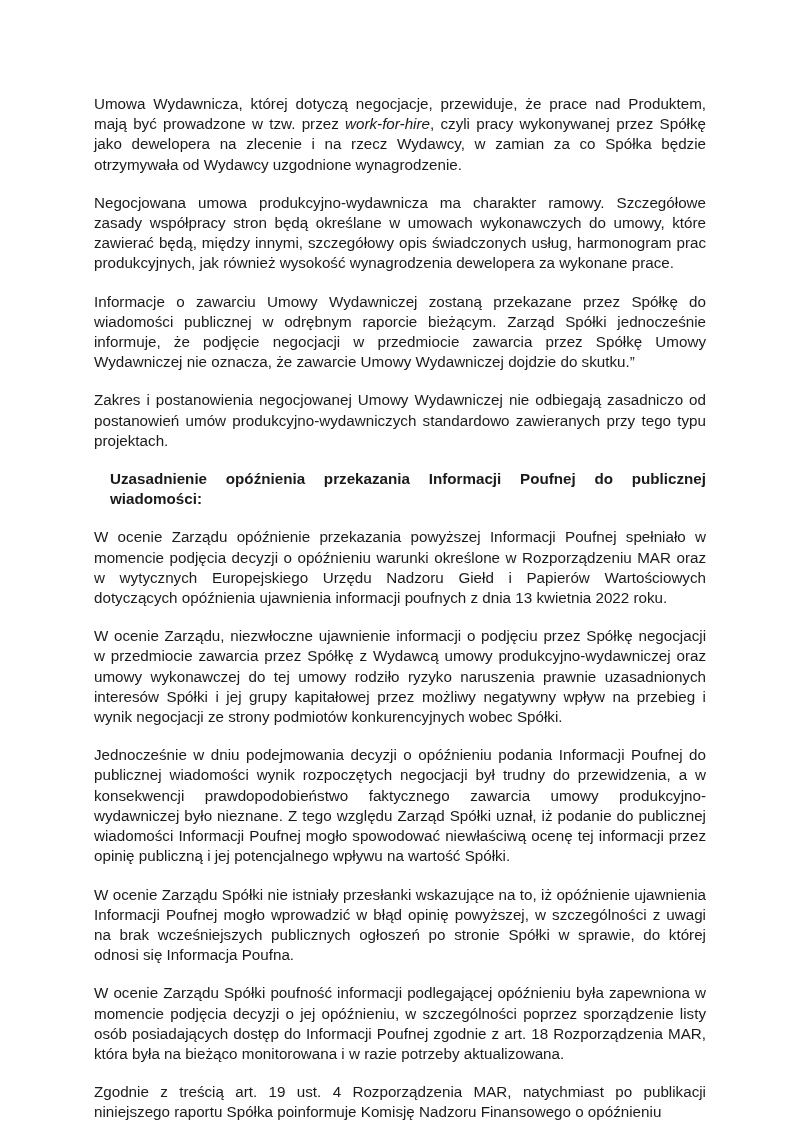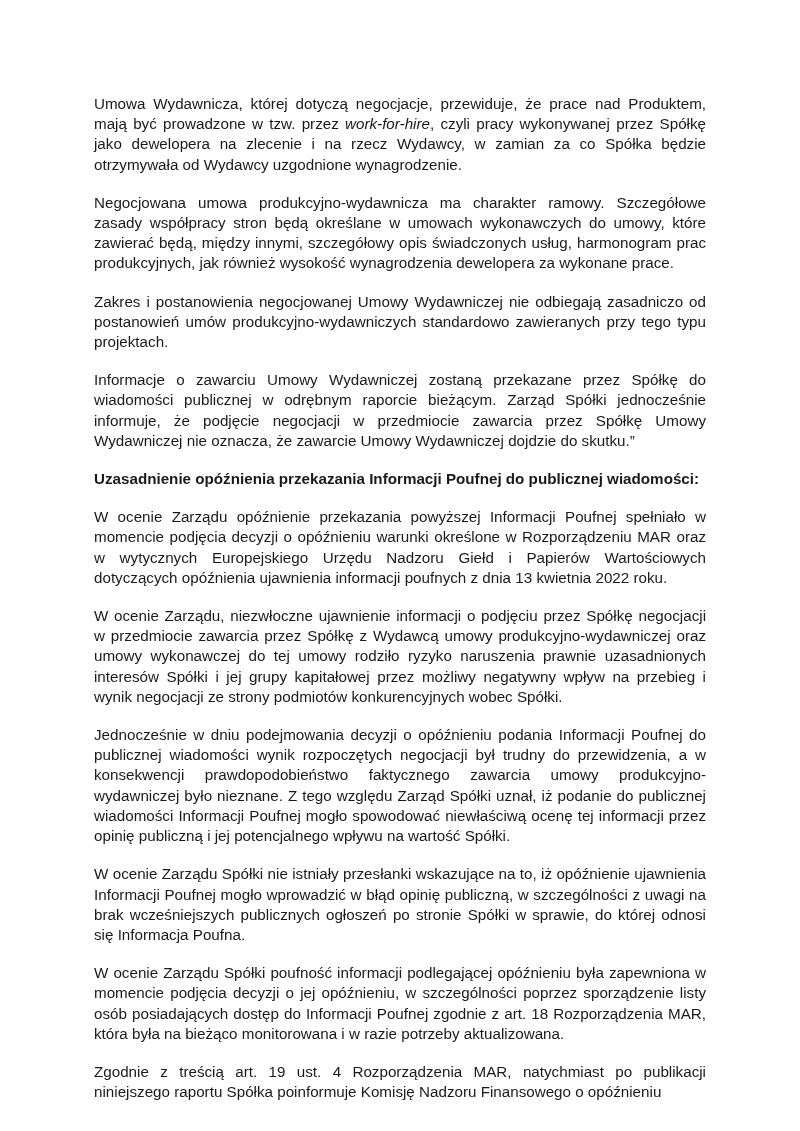--- a/index.html
+++ b/index.html
@@ -14,31 +14,32 @@
     line-height: 20.2px;
     color: #1a1a1a;
   }
   .page p {
     margin: 0 0 18px 0;
     text-align: justify;
   }
   .page p.heading {
     font-weight: bold;
     margin-bottom: 18px;
+    margin-left: 16px;
   }
   em { }
 </style>
 </head>
 <body>
 
 <div class="page">
   <p><span>Umowa Wydawnicza, której dotyczą negocjacje, przewiduje, że prace nad Produktem, mają być prowadzone w tzw. przez </span><em>work-for-hire</em><span>, czyli pracy wykonywanej przez Spółkę jako dewelopera na zlecenie i na rzecz Wydawcy, w zamian za co Spółka będzie otrzymywała od Wydawcy uzgodnione wynagrodzenie.</span></p>
   <p>Negocjowana umowa produkcyjno-wydawnicza ma charakter ramowy. Szczegółowe zasady współpracy stron będą określane w umowach wykonawczych do umowy, które zawierać będą, między innymi, szczegółowy opis świadczonych usług, harmonogram prac produkcyjnych, jak również wysokość wynagrodzenia dewelopera za wykonane prace.</p>
+  <p>Informacje o zawarciu Umowy Wydawniczej zostaną przekazane przez Spółkę do wiadomości publicznej w odrębnym raporcie bieżącym. Zarząd Spółki jednocześnie informuje, że podjęcie negocjacji w przedmiocie zawarcia przez Spółkę Umowy Wydawniczej nie oznacza, że zawarcie Umowy Wydawniczej dojdzie do skutku.”</p>
   <p>Zakres i postanowienia negocjowanej Umowy Wydawniczej nie odbiegają zasadniczo od postanowień umów produkcyjno-wydawniczych standardowo zawieranych przy tego typu projektach.</p>
-  <p>Informacje o zawarciu Umowy Wydawniczej zostaną przekazane przez Spółkę do wiadomości publicznej w odrębnym raporcie bieżącym. Zarząd Spółki jednocześnie informuje, że podjęcie negocjacji w przedmiocie zawarcia przez Spółkę Umowy Wydawniczej nie oznacza, że zawarcie Umowy Wydawniczej dojdzie do skutku.”</p>
   <p class="heading">Uzasadnienie opóźnienia przekazania Informacji Poufnej do publicznej wiadomości:</p>
   <p>W ocenie Zarządu opóźnienie przekazania powyższej Informacji Poufnej spełniało w momencie podjęcia decyzji o opóźnieniu warunki określone w Rozporządzeniu MAR oraz w wytycznych Europejskiego Urzędu Nadzoru Giełd i Papierów Wartościowych dotyczących opóźnienia ujawnienia informacji poufnych z dnia 13 kwietnia 2022 roku.</p>
   <p>W ocenie Zarządu, niezwłoczne ujawnienie informacji o podjęciu przez Spółkę negocjacji w przedmiocie zawarcia przez Spółkę z Wydawcą umowy produkcyjno-wydawniczej oraz umowy wykonawczej do tej umowy rodziło ryzyko naruszenia prawnie uzasadnionych interesów Spółki i jej grupy kapitałowej przez możliwy negatywny wpływ na przebieg i wynik negocjacji ze strony podmiotów konkurencyjnych wobec Spółki.</p>
   <p>Jednocześnie w dniu podejmowania decyzji o opóźnieniu podania Informacji Poufnej do publicznej wiadomości wynik rozpoczętych negocjacji był trudny do przewidzenia, a w konsekwencji prawdopodobieństwo faktycznego zawarcia umowy produkcyjno-wydawniczej było nieznane. Z tego względu Zarząd Spółki uznał, iż podanie do publicznej wiadomości Informacji Poufnej mogło spowodować niewłaściwą ocenę tej informacji przez opinię publiczną i jej potencjalnego wpływu na wartość Spółki.</p>
-  <p>W ocenie Zarządu Spółki nie istniały przesłanki wskazujące na to, iż opóźnienie ujawnienia Informacji Poufnej mogło wprowadzić w błąd opinię publiczną, w szczególności z uwagi na brak wcześniejszych publicznych ogłoszeń po stronie Spółki w sprawie, do której odnosi się Informacja Poufna.</p>
+  <p>W ocenie Zarządu Spółki nie istniały przesłanki wskazujące na to, iż opóźnienie ujawnienia Informacji Poufnej mogło wprowadzić w błąd opinię powyższej, w szczególności z uwagi na brak wcześniejszych publicznych ogłoszeń po stronie Spółki w sprawie, do której odnosi się Informacja Poufna.</p>
   <p>W ocenie Zarządu Spółki poufność informacji podlegającej opóźnieniu była zapewniona w momencie podjęcia decyzji o jej opóźnieniu, w szczególności poprzez sporządzenie listy osób posiadających dostęp do Informacji Poufnej zgodnie z art. 18 Rozporządzenia MAR, która była na bieżąco monitorowana i w razie potrzeby aktualizowana.</p>
   <p>Zgodnie z treścią art. 19 ust. 4 Rozporządzenia MAR, natychmiast po publikacji niniejszego raportu Spółka poinformuje Komisję Nadzoru Finansowego o opóźnieniu</p>
 </div>
 
 </body></html>

